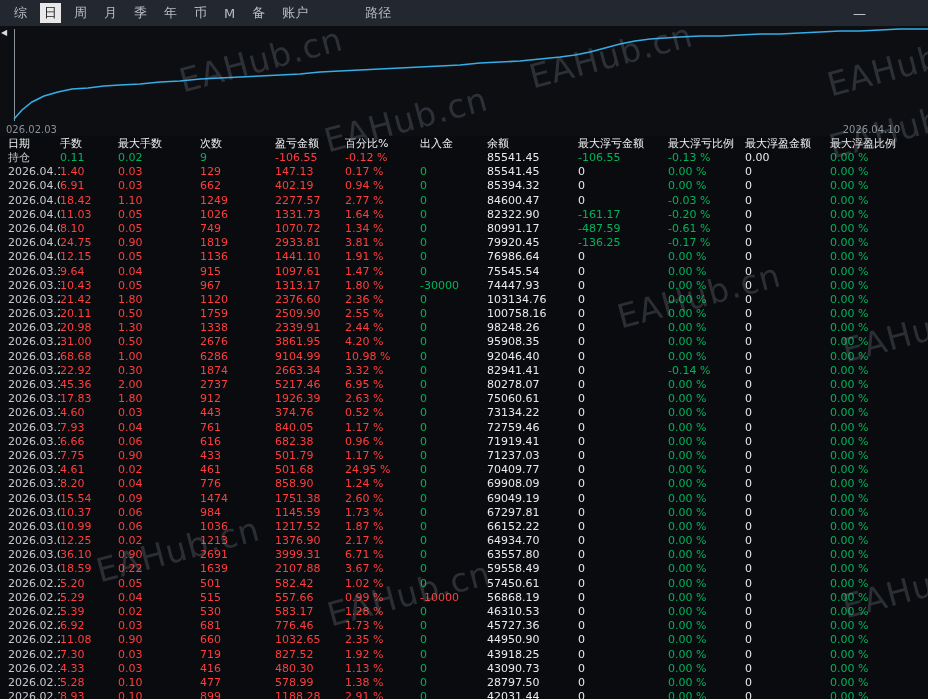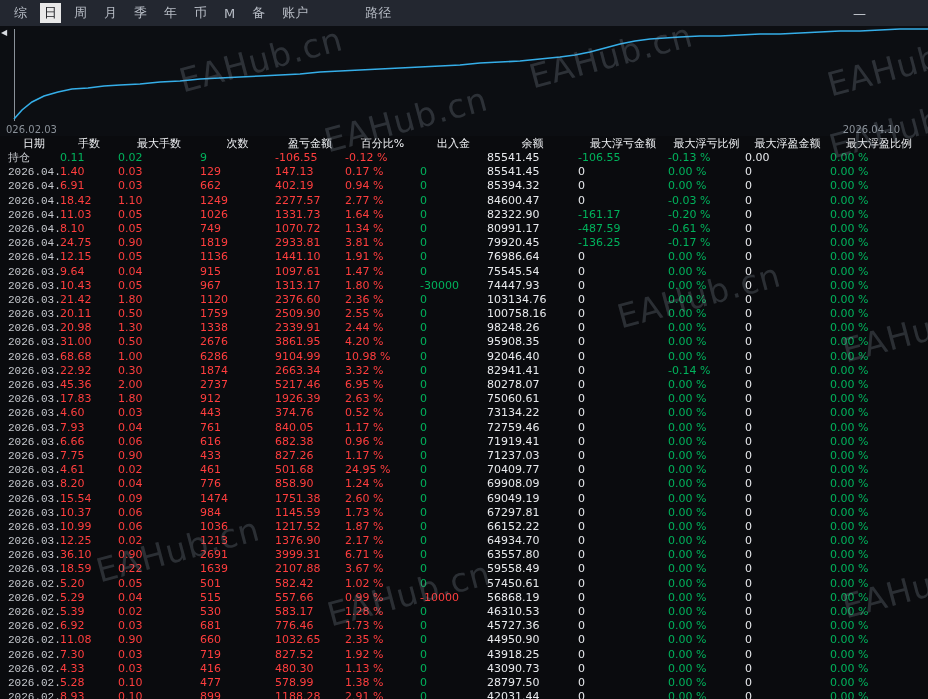--- a/index.html
+++ b/index.html
@@ -33,22 +33,22 @@
   .chart-label.end{right:28px;}
 
   
   .table{padding-left:8px;position:relative;z-index:1;}
   .thead,.trow{display:grid;
     grid-template-columns:52px 58px 82px 75px 70px 75px 67px 91px 90px 77px 85px 1fr;
     white-space:nowrap;font-size:11px;}
   .thead{height:15px;line-height:15px;}
   .trow{height:14.2px;line-height:14.2px;}
   .tcell{overflow:hidden;}
-  .c-h{color:var(--header);text-align:center;}
-  .c-d{color:var(--date);font-family:Liberation Mono, monospace;}
+  .c-h{color:var(--header);}
+  .c-d{color:var(--date);}
   .c-r{color:var(--positive);}
   .c-g{color:var(--negative);}
   .c-w{color:var(--balance);}
 
   
   .wm-layer{position:absolute;left:0;top:0;right:0;bottom:0;pointer-events:none;z-index:4;}
   .wm{position:absolute;font-size:33px;color:rgba(152,162,174,0.24);
     transform:rotate(-15deg);transform-origin:left center;letter-spacing:1px;}
 </style>
 </head>
@@ -391,21 +391,21 @@
           <div class="tcell c-w">0</div>
           <div class="tcell c-g">0.00 %</div>
           <div class="tcell c-w">0</div>
           <div class="tcell c-g">0.00 %</div>
         </div>
         <div class="trow">
           <div class="tcell c-d">2026.03.12</div>
           <div class="tcell c-r">7.75</div>
           <div class="tcell c-r">0.90</div>
           <div class="tcell c-r">433</div>
-          <div class="tcell c-r">827.26</div>
+          <div class="tcell c-r">501.79</div>
           <div class="tcell c-r">1.17 %</div>
           <div class="tcell c-g">0</div>
           <div class="tcell c-w">71237.03</div>
           <div class="tcell c-w">0</div>
           <div class="tcell c-g">0.00 %</div>
           <div class="tcell c-w">0</div>
           <div class="tcell c-g">0.00 %</div>
         </div>
         <div class="trow">
           <div class="tcell c-d">2026.03.11</div>

